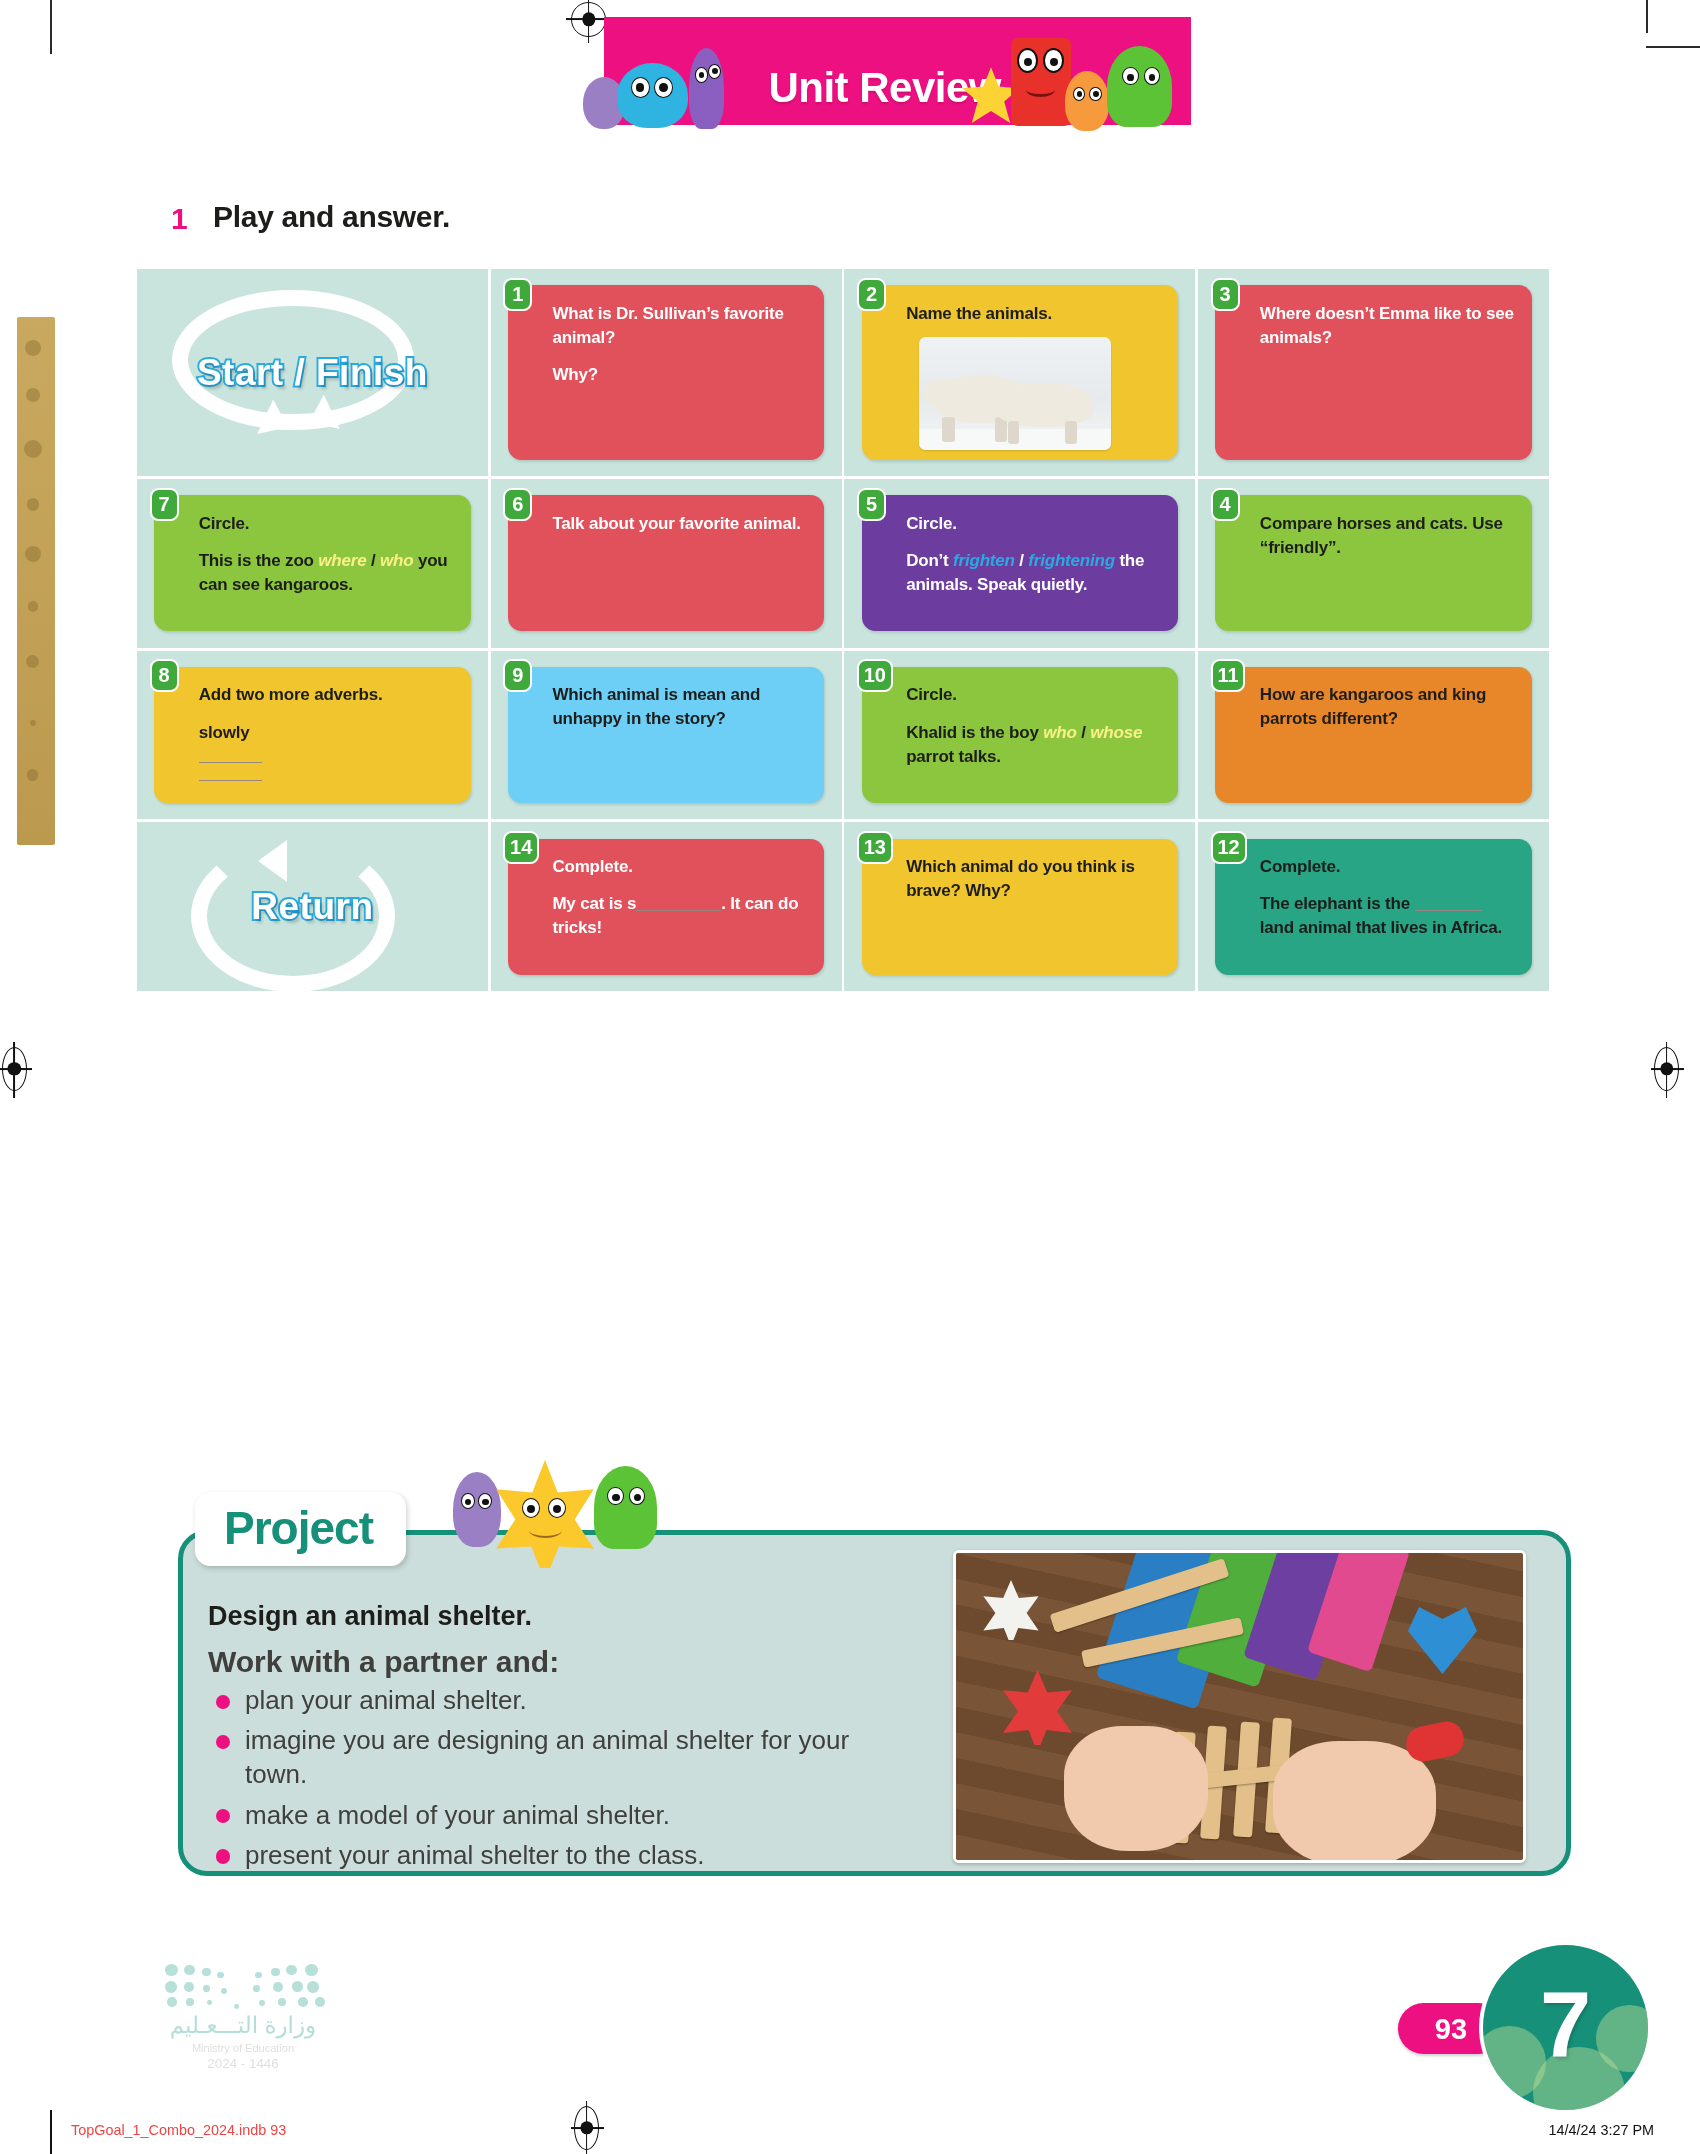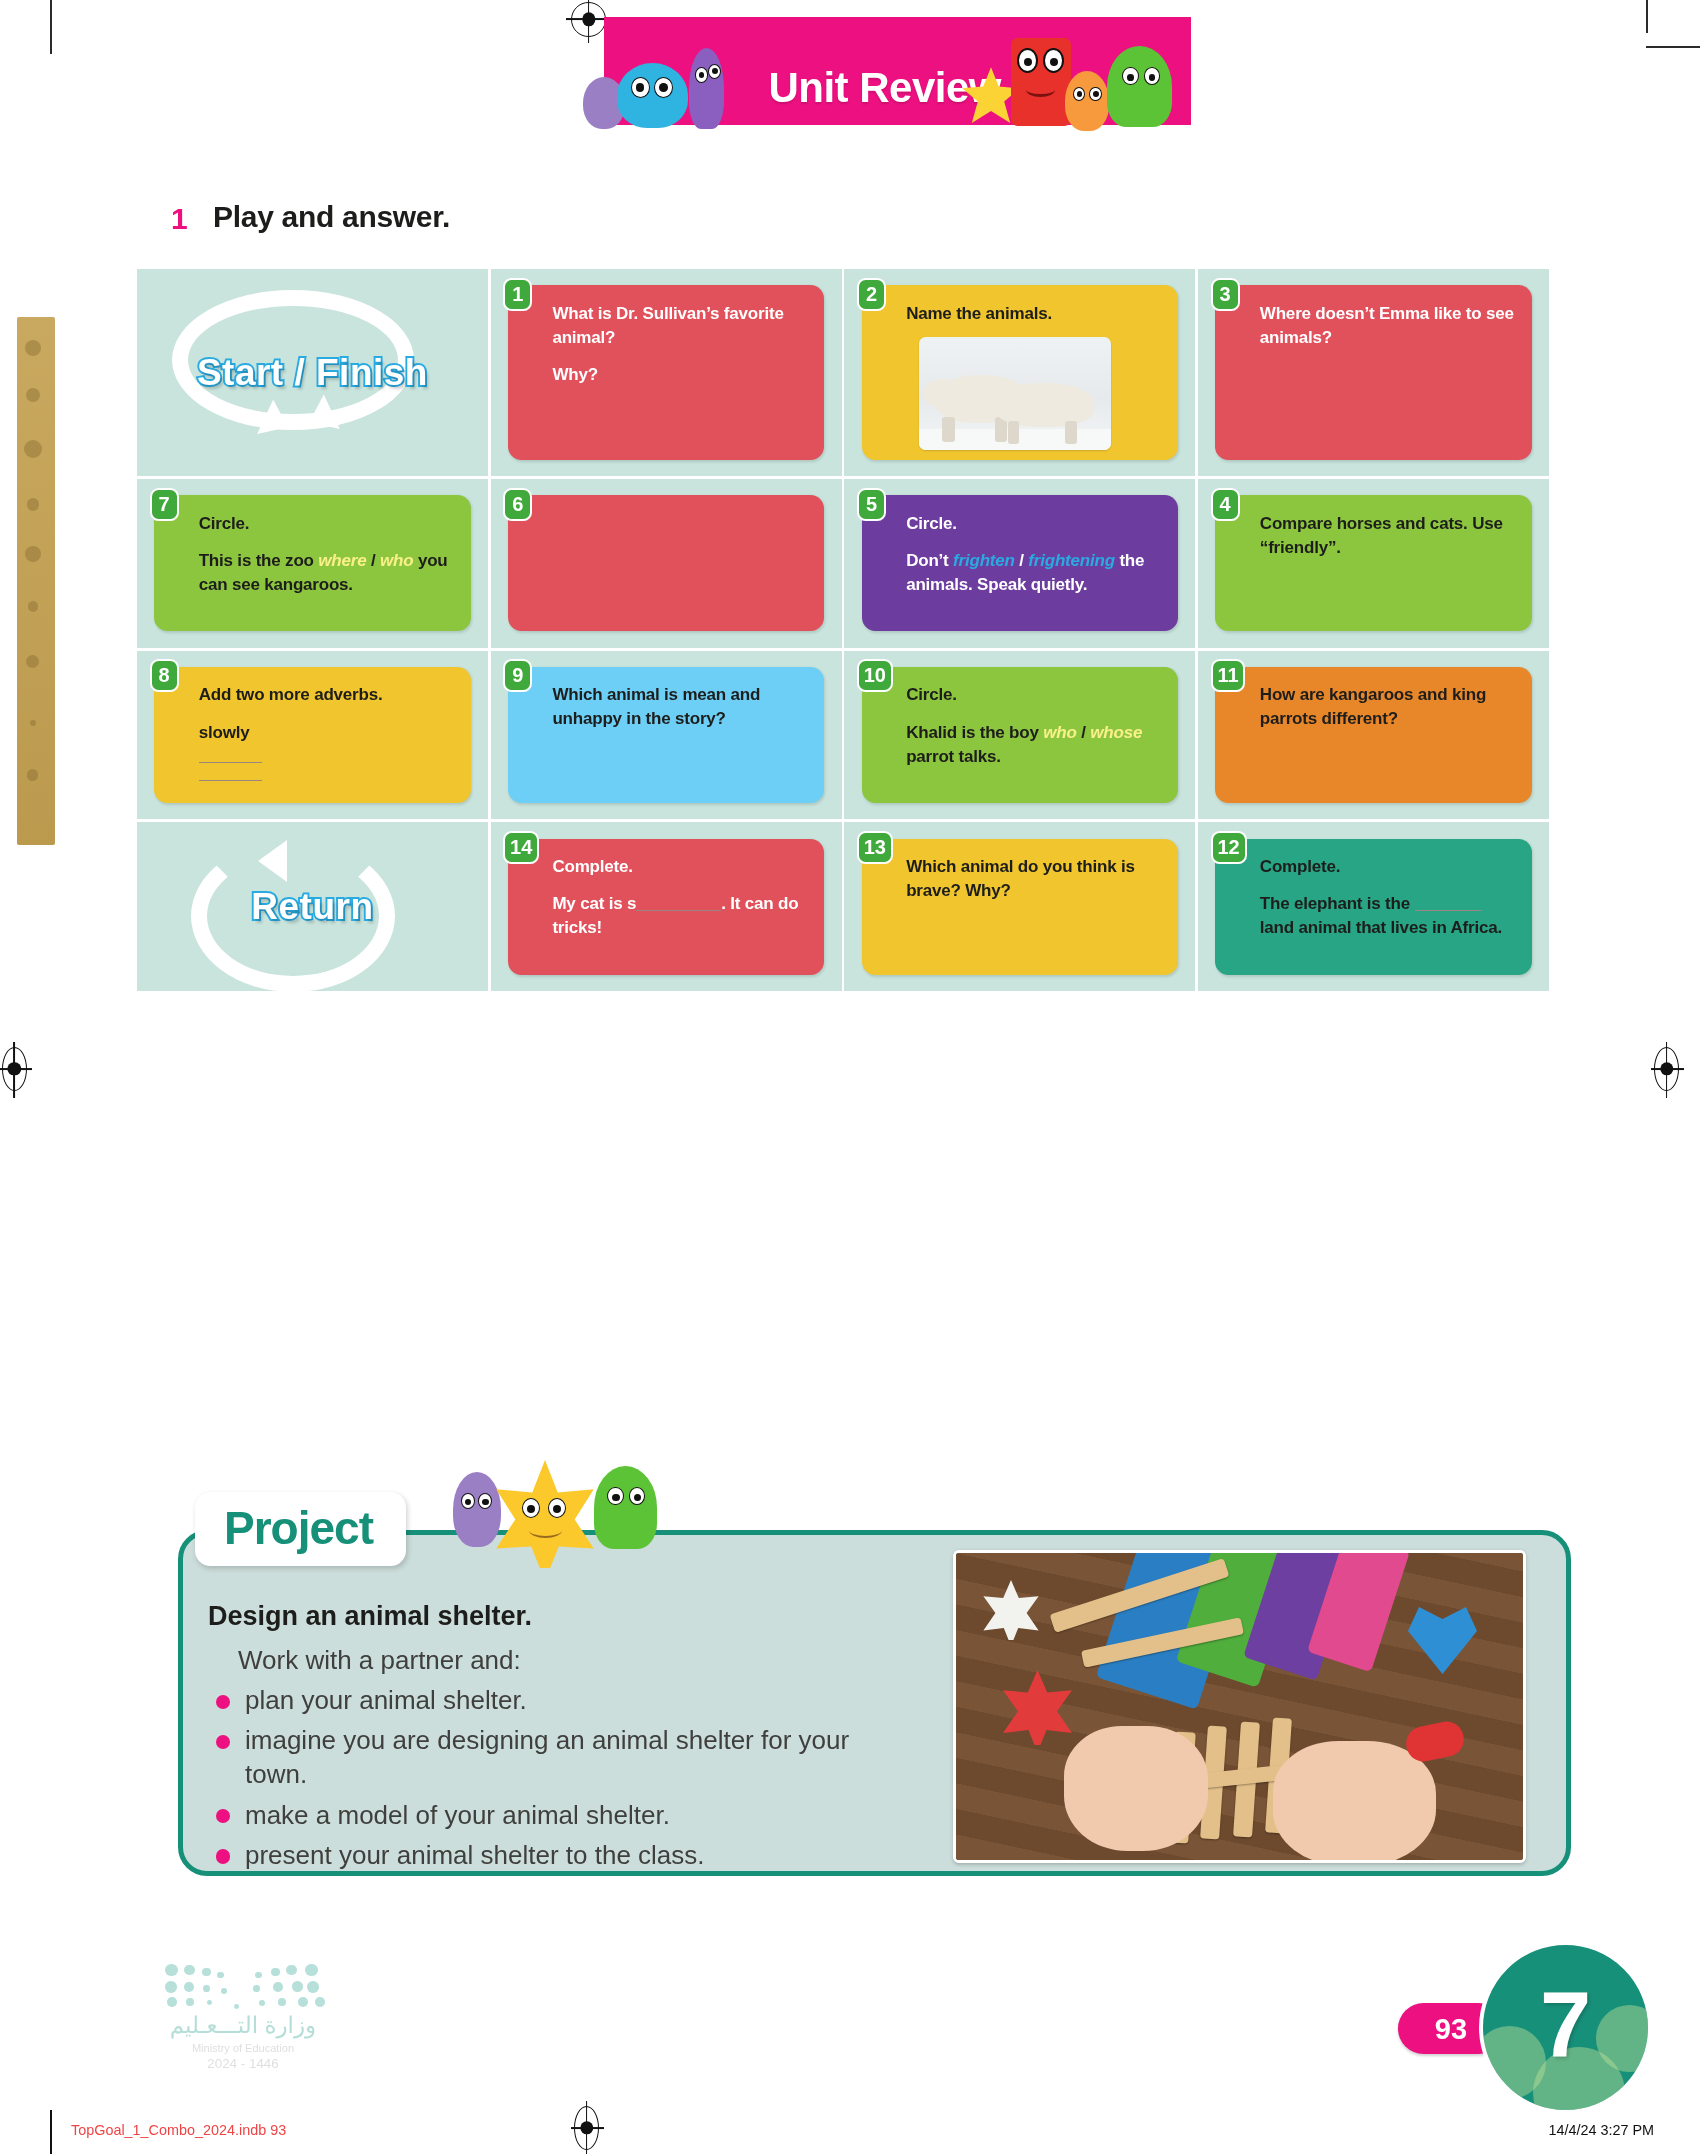--- a/index.html
+++ b/index.html
@@ -146,23 +146,22 @@
     box-shadow:1.9px 2.9px 4.8px rgba(0,0,0,.16);
     z-index:5;
   }
   .project-tab span{
     font-size:46px;font-weight:bold;color:#17907a;letter-spacing:-1px;
   }
   .proj-head{
     position:absolute;left:208px;top:1601px;font-size:27px;font-weight:bold;color:#1d1d1b;
   }
   .proj-sub{
-    position:absolute;left:208px;top:1645px;font-size:26px;color:#3f3f3d;
-    font-weight:400;
-    margin-left:30px;
+    position:absolute;left:208px;top:1645px;font-size:30px;color:#3f3f3d;
+    font-weight:700;
   }
   .proj-list{
     position:absolute;left:208px;top:1683px;width:672px;margin:0;padding:0;
     list-style:none;font-size:26px;color:#3f3f3d;line-height:1.32;font-weight:300;
   }
   .proj-list li{position:relative;padding-left:37px;margin-bottom:5.8px;}
   .proj-list li:before{
     content:"";position:absolute;left:7.7px;top:11.5px;width:14.4px;height:14.4px;
     border-radius:50%;background:#EC1080;
   }
@@ -363,20 +362,23 @@
         <div class="card-text">
           <p>Circle.</p>
           <p><span>This is the zoo </span><em class="hl-yellow">where</em> / <em class="hl-yellow">who</em><span> you can see kangaroos.</span></p>
         </div>
       </div>
     </div>
 
     <div class="cell">
       <div class="card c-red">
         <div class="badge">6</div>
+        <div class="card-text">
+          <p>Talk about your favorite animal.</p>
+        </div>
       </div>
     </div>
 
     <div class="cell">
       <div class="card c-purple">
         <div class="badge">5</div>
         <div class="card-text">
           <p>Circle.</p>
           <p><span>Don’t </span><em class="hl-cyan">frighten</em> / <em class="hl-cyan">frightening</em><span> the animals. Speak quietly.</span></p>
         </div>

